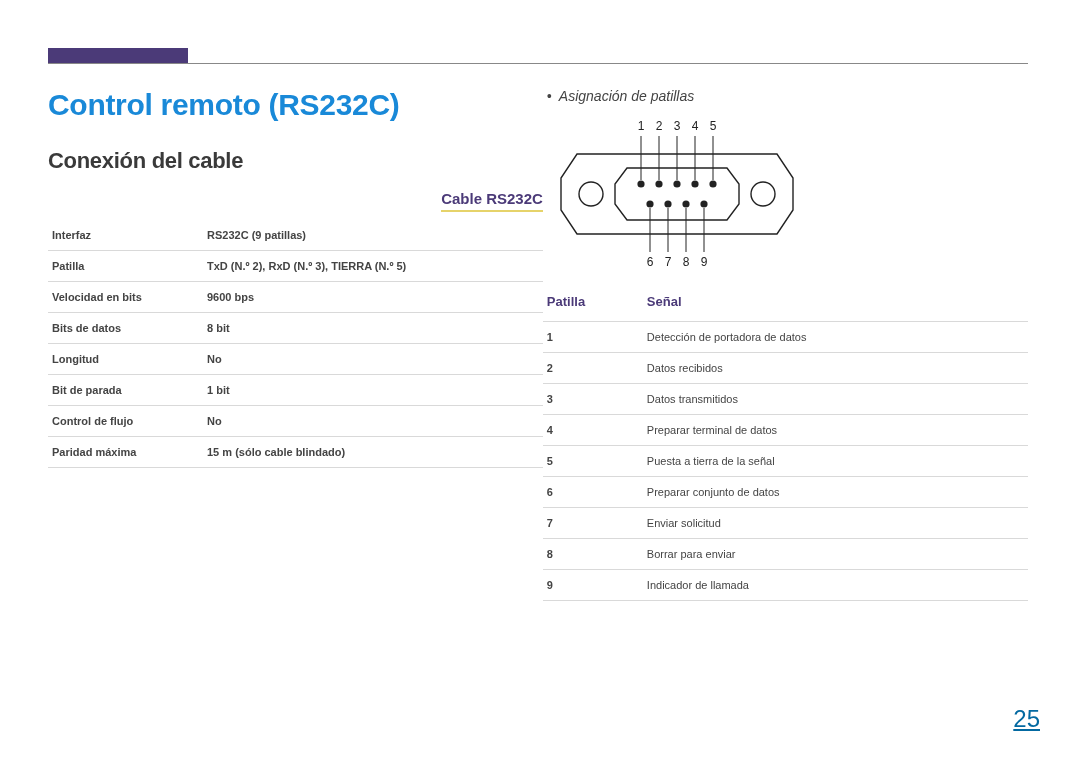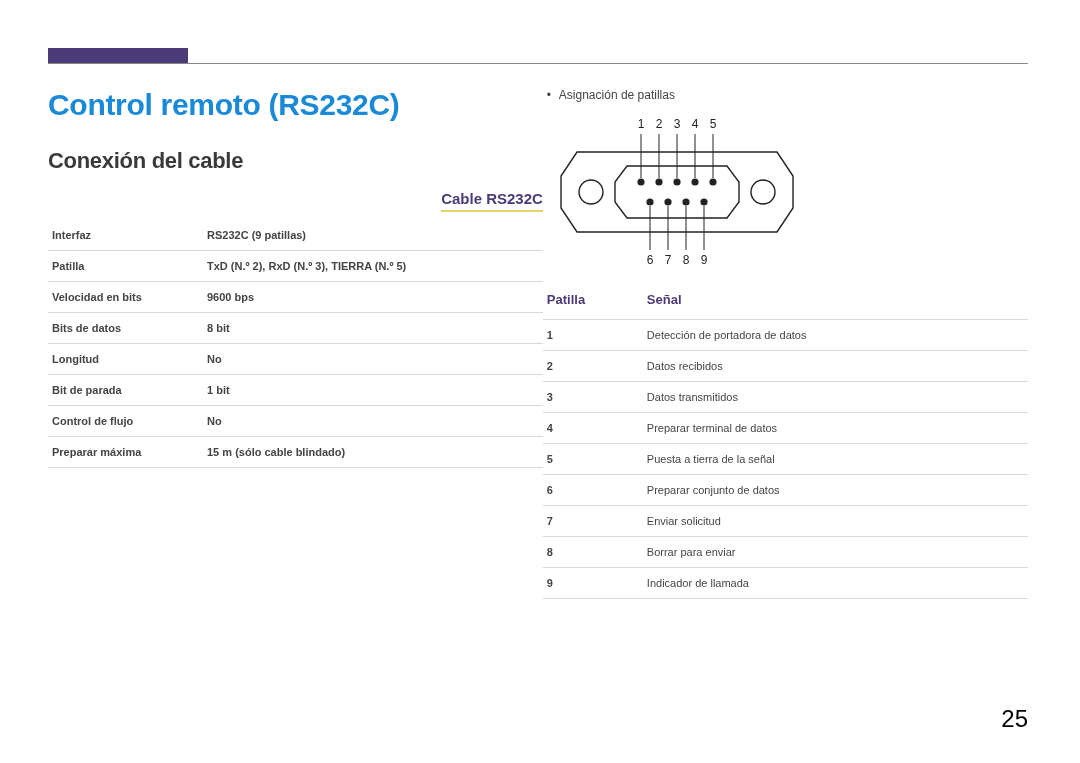--- a/index.html
+++ b/index.html
@@ -67,24 +67,25 @@
     color: #444;
   }
   table.spec td {
     padding: 9px 4px;
     border-bottom: 1px solid #d9d9d9;
     vertical-align: top;
     font-weight: bold;
   }
   table.spec td.k { font-weight: 700; width: 155px; }
   .bullet-line {
-    font-size: 12px;
+    font-size: 14px;
     color: #444;
     margin-bottom: 10px;
     padding-left: 4px;
+    font-style: italic;
   }
   .bullet-line .dot { display: inline-block; width: 12px; }
   .connector-svg {
     display: block;
     margin: 6px 0 10px 6px;
   }
   table.pin {
     width: 100%;
     border-collapse: collapse;
     font-size: 11px;
@@ -99,24 +100,25 @@
     border-bottom: 1px solid #d9d9d9;
   }
   table.pin td {
     padding: 9px 4px;
     border-bottom: 1px solid #d9d9d9;
   }
   table.pin td.k { font-weight: 700; width: 100px; }
   .page-number {
     position: absolute;
     bottom: 30px;
-    right: 52px;
+    right: 40px;
     font-size: 24px;
-    color: #000000;
+    color: #0369a1;
     font-weight: 300;
+    text-decoration: underline;
   }
 </style>
 </head>
 <body>
 
 <div class="chapter-tab"></div>
 <div class="top-rule"></div>
 
 <div class="content">
 
@@ -151,21 +153,21 @@
           </tr>
           <tr>
             <td class="k">Bit de parada</td>
             <td>1 bit</td>
           </tr>
           <tr>
             <td class="k">Control de flujo</td>
             <td>No</td>
           </tr>
           <tr>
-            <td class="k">Preparar máxima</td>
+            <td class="k">Paridad máxima</td>
             <td>15 m (sólo cable blindado)</td>
           </tr>
         </tbody>
     </table>
   </div>
 
   <div class="right-col">
     <div class="bullet-line">
       <span class="dot">•</span><span>Asignación de patillas</span>
     </div>

